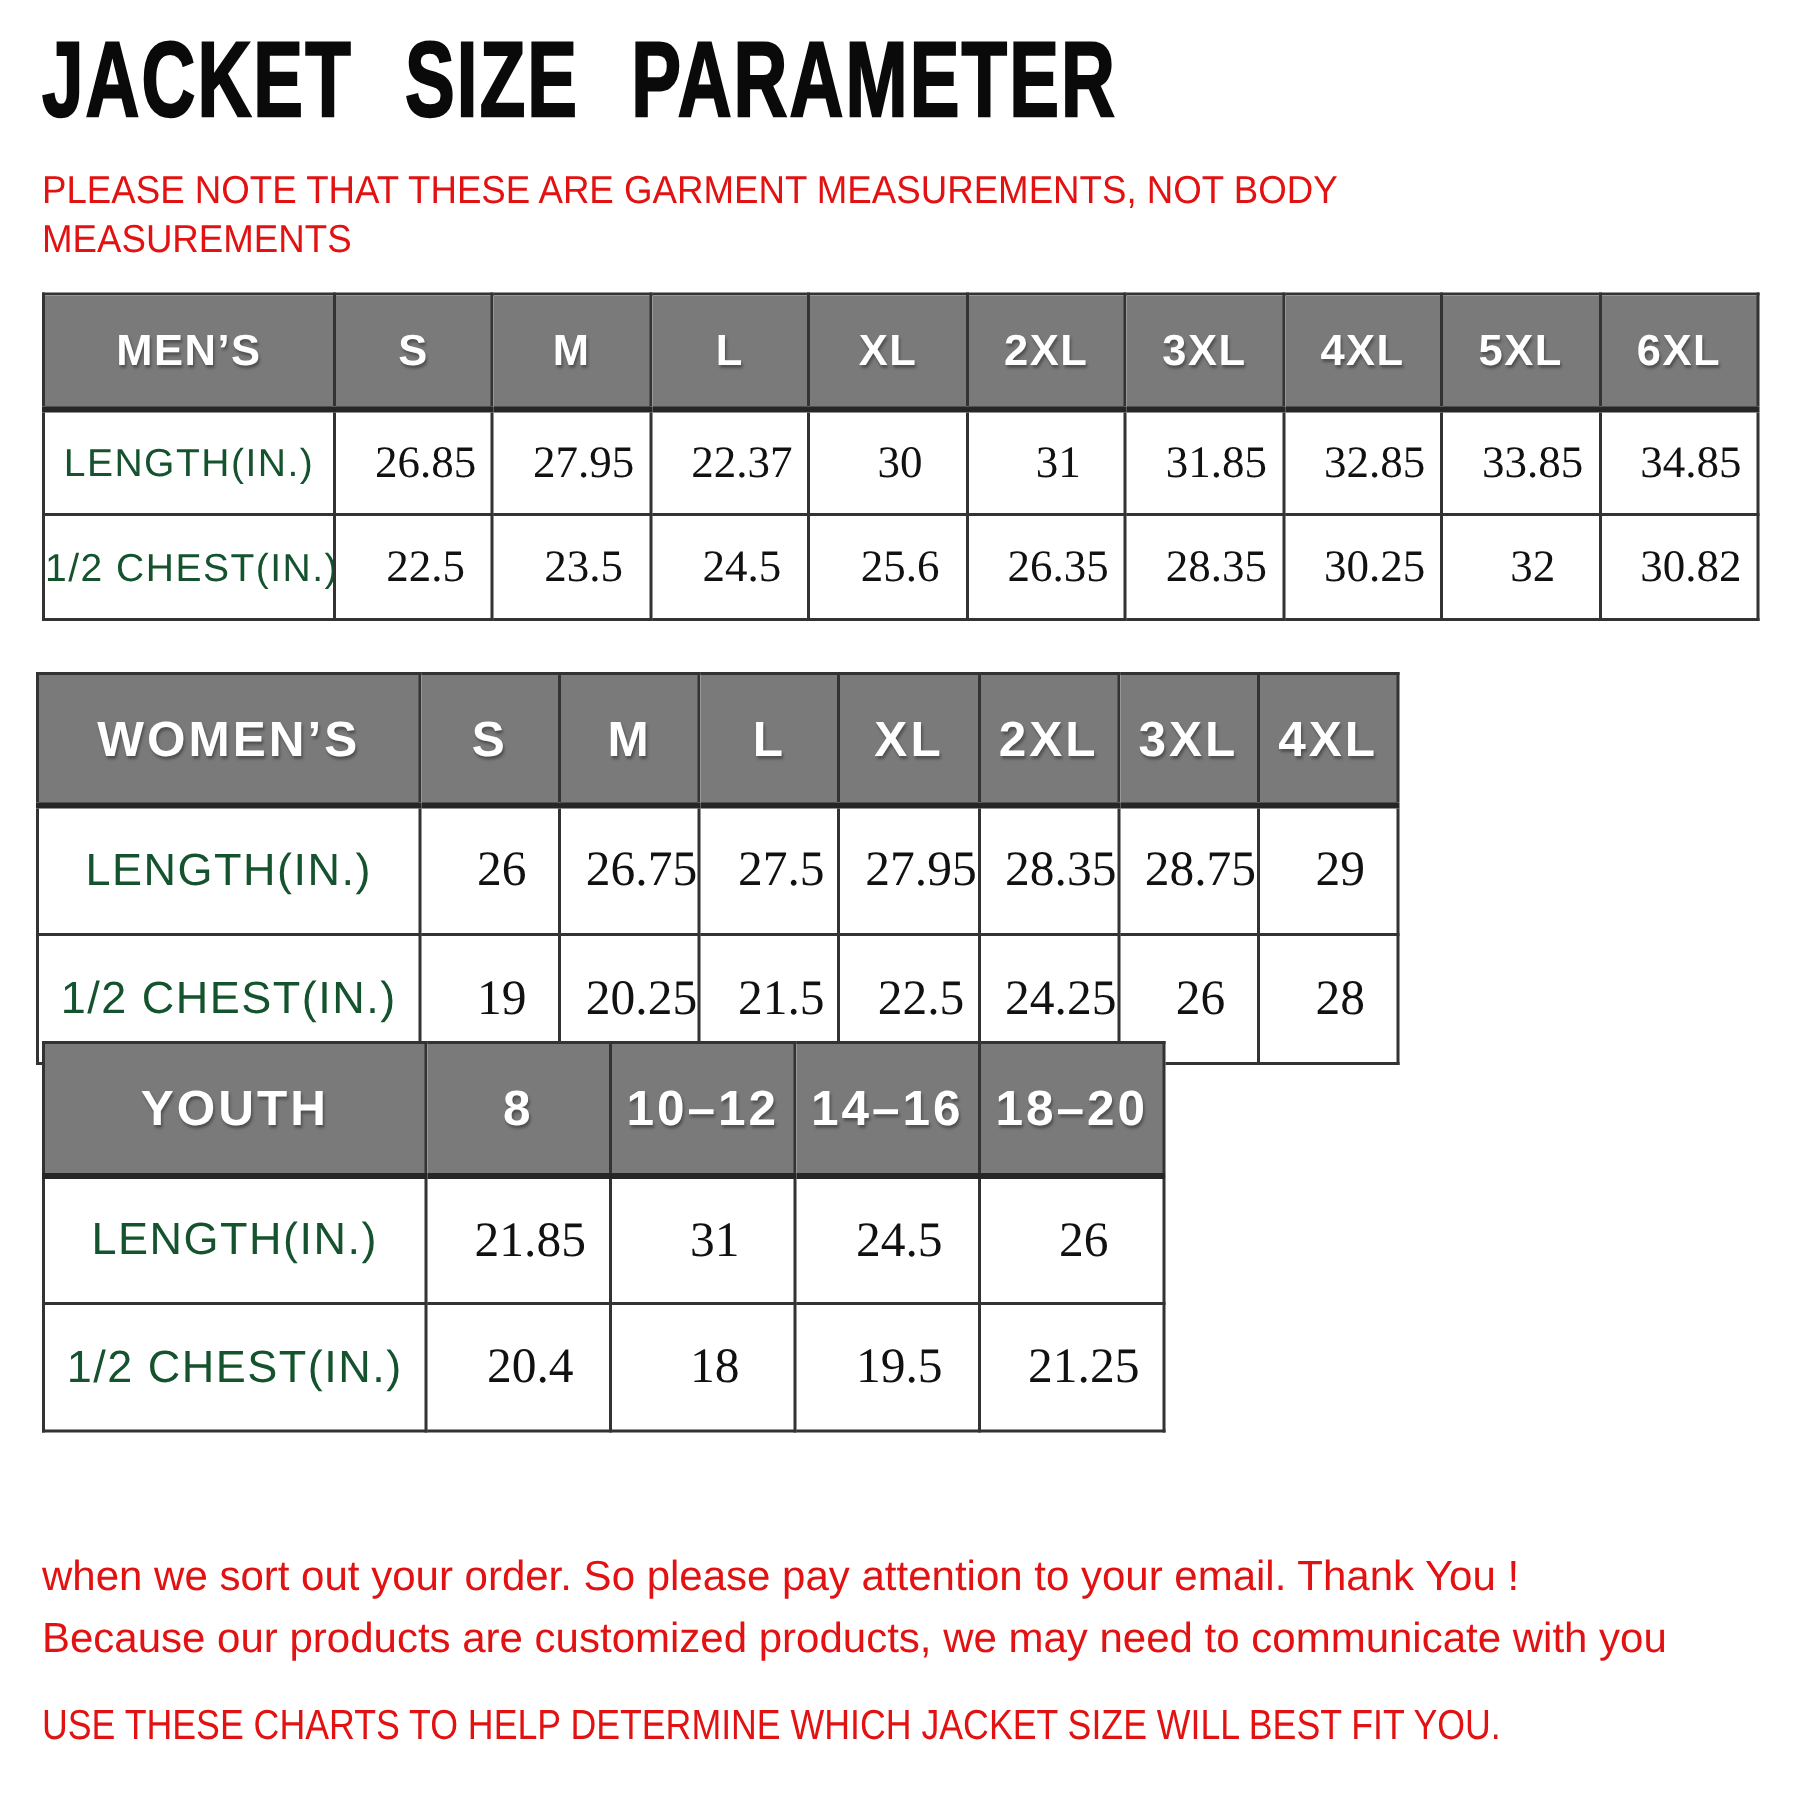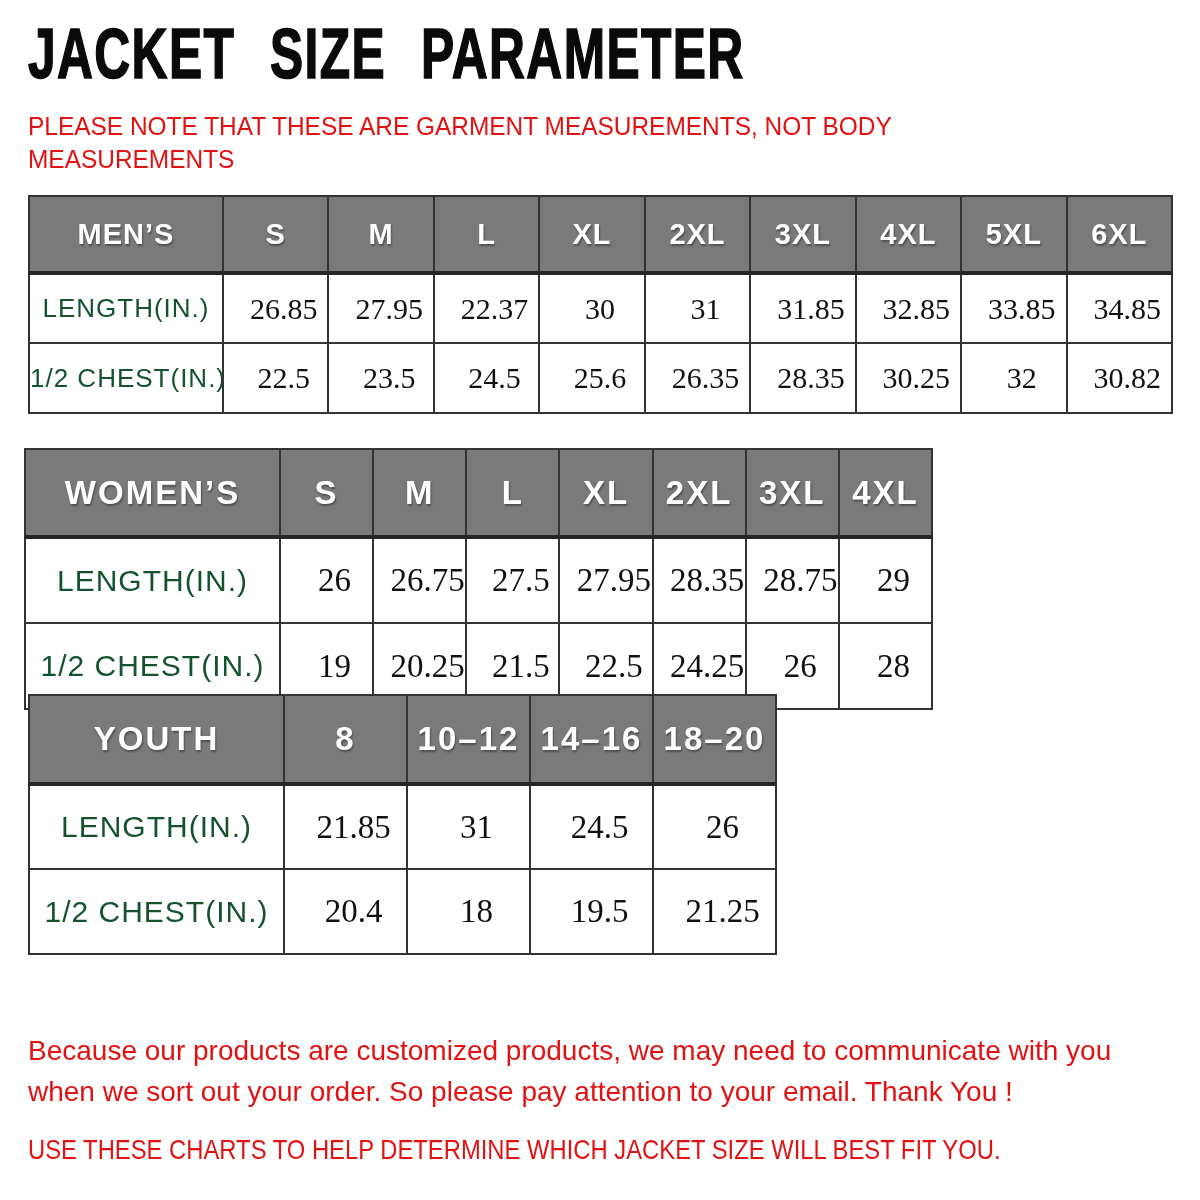--- a/index.html
+++ b/index.html
@@ -190,19 +190,19 @@
           <td class="row-label">1/2 CHEST(IN.)</td>
           <td class="value">20.4</td>
           <td class="value">18</td>
           <td class="value">19.5</td>
           <td class="value">21.25</td>
         </tr>
       </tbody>
     </table>
 
   <div class="para">
+    <div>when we sort out your order. So please pay attention to your email. Thank You !</div>
     <div>Because our products are customized products, we may need to communicate with you</div>
-    <div>when we sort out your order. So please pay attention to your email. Thank You !</div>
   </div>
 
   <div class="advice">USE THESE CHARTS TO HELP DETERMINE WHICH JACKET SIZE WILL BEST FIT YOU.</div>
 
 </div>
 
 </body></html>

